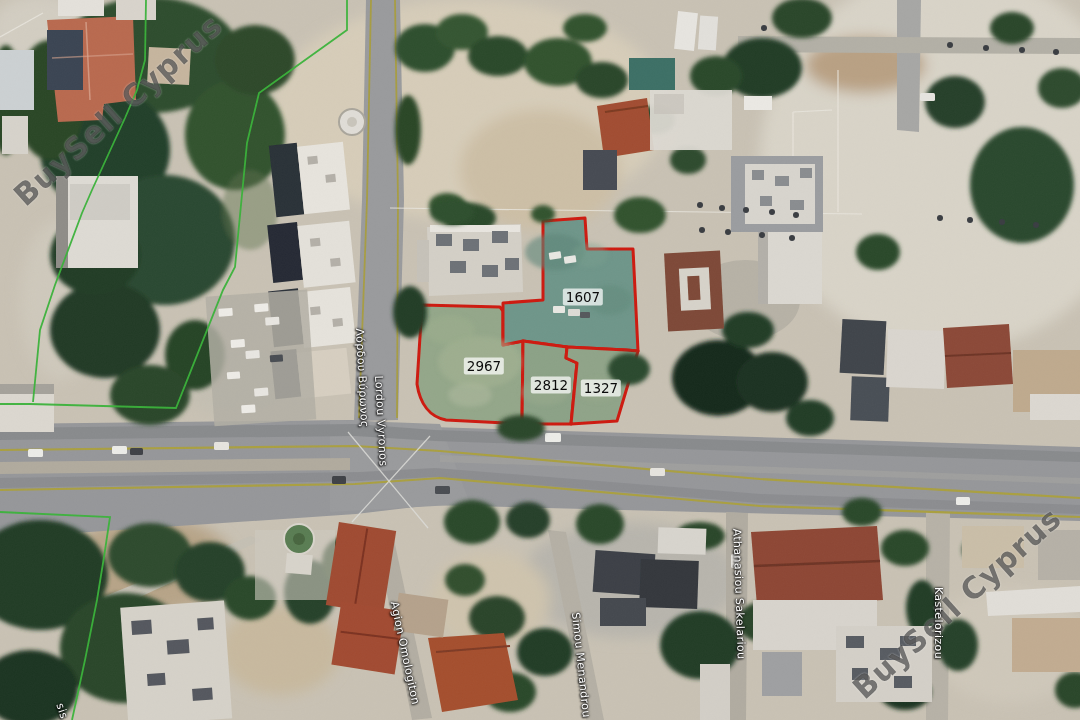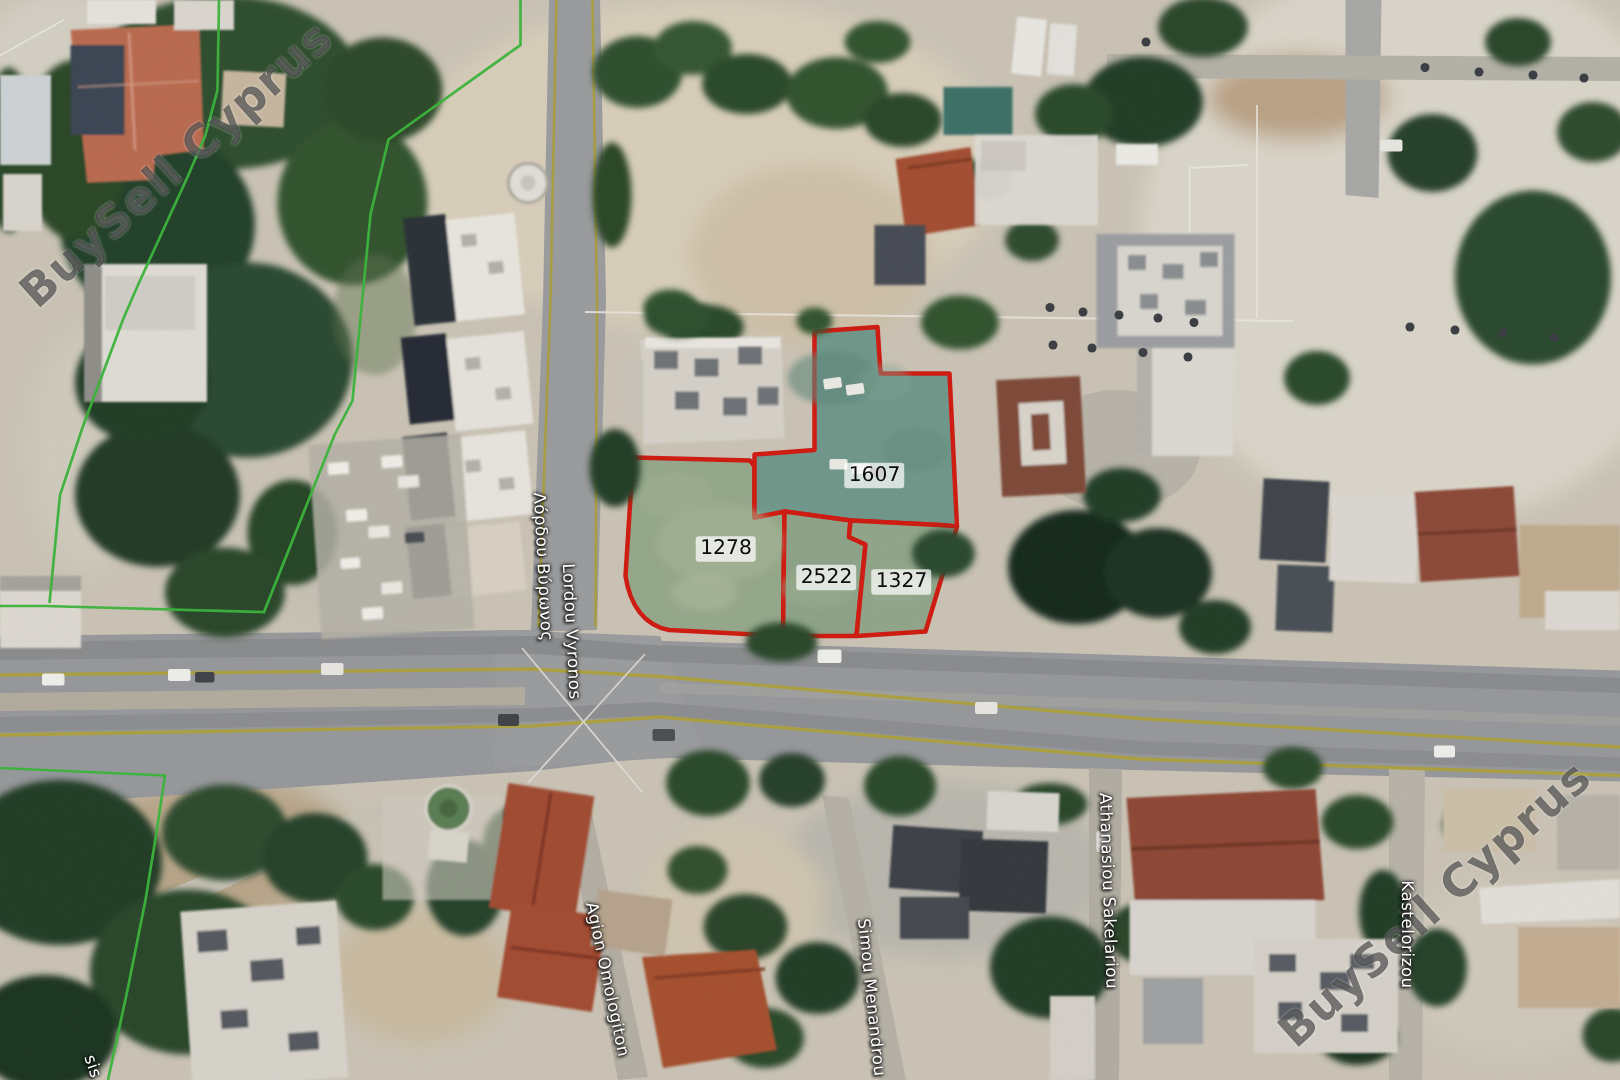--- a/index.html
+++ b/index.html
@@ -360,23 +360,23 @@
     <ellipse cx="452" cy="212" rx="22" ry="13" fill="#2f4f2e"></ellipse>
     <ellipse cx="543" cy="214" rx="12" ry="9" fill="#33532f"></ellipse>
   </g>
 
   <rect x="0" y="0" width="1080" height="720" filter="url(#grain)" opacity=".07" fill="#888"></rect>
 </svg>
 
   <div class="lbl watermark" style="left:118px;top:110px;transform:translate(-50%,-50%) rotate(-42deg);">BuySell Cyprus</div>
   <div class="lbl watermark" style="left:957px;top:603px;transform:translate(-50%,-50%) rotate(-42deg);">BuySell Cyprus</div>
 
-  <div class="lbl parcel-num" style="left:484px;top:366px;transform:translate(-50%,-50%);">1278</div>
-  <div class="lbl parcel-num" style="left:583px;top:297px;transform:translate(-50%,-50%);margin-top:20px;">1607</div>
-  <div class="lbl parcel-num" style="left:551px;top:385px;transform:translate(-50%,-50%);">2522</div>
+  <div class="lbl parcel-num" style="left:484px;top:366px;transform:translate(-50%,-50%);">2967</div>
+  <div class="lbl parcel-num" style="left:583px;top:297px;transform:translate(-50%,-50%);">1607</div>
+  <div class="lbl parcel-num" style="left:551px;top:385px;transform:translate(-50%,-50%);">2812</div>
   <div class="lbl parcel-num" style="left:601px;top:388px;transform:translate(-50%,-50%);">1327</div>
 
   <div class="lbl street" style="left:362px;top:378px;transform:translate(-50%,-50%) rotate(87deg);">Λόρδου Βύρωνος</div>
   <div class="lbl street" style="left:381px;top:421px;transform:translate(-50%,-50%) rotate(87deg);">Lordou Vyronos</div>
   <div class="lbl street" style="left:405px;top:653px;transform:translate(-50%,-50%) rotate(78deg);">Agion Omologiton</div>
   <div class="lbl street" style="left:581px;top:665px;transform:translate(-50%,-50%) rotate(84deg);">Simou Menandrou</div>
   <div class="lbl street" style="left:739px;top:594px;transform:translate(-50%,-50%) rotate(88deg);">Athanasiou Sakelariou</div>
   <div class="lbl street" style="left:938px;top:623px;transform:translate(-50%,-50%) rotate(90deg);">Kastelorizou</div>
   <div class="lbl street" style="left:62px;top:711px;transform:translate(-50%,-50%) rotate(72deg);">sis</div>
 </div>

